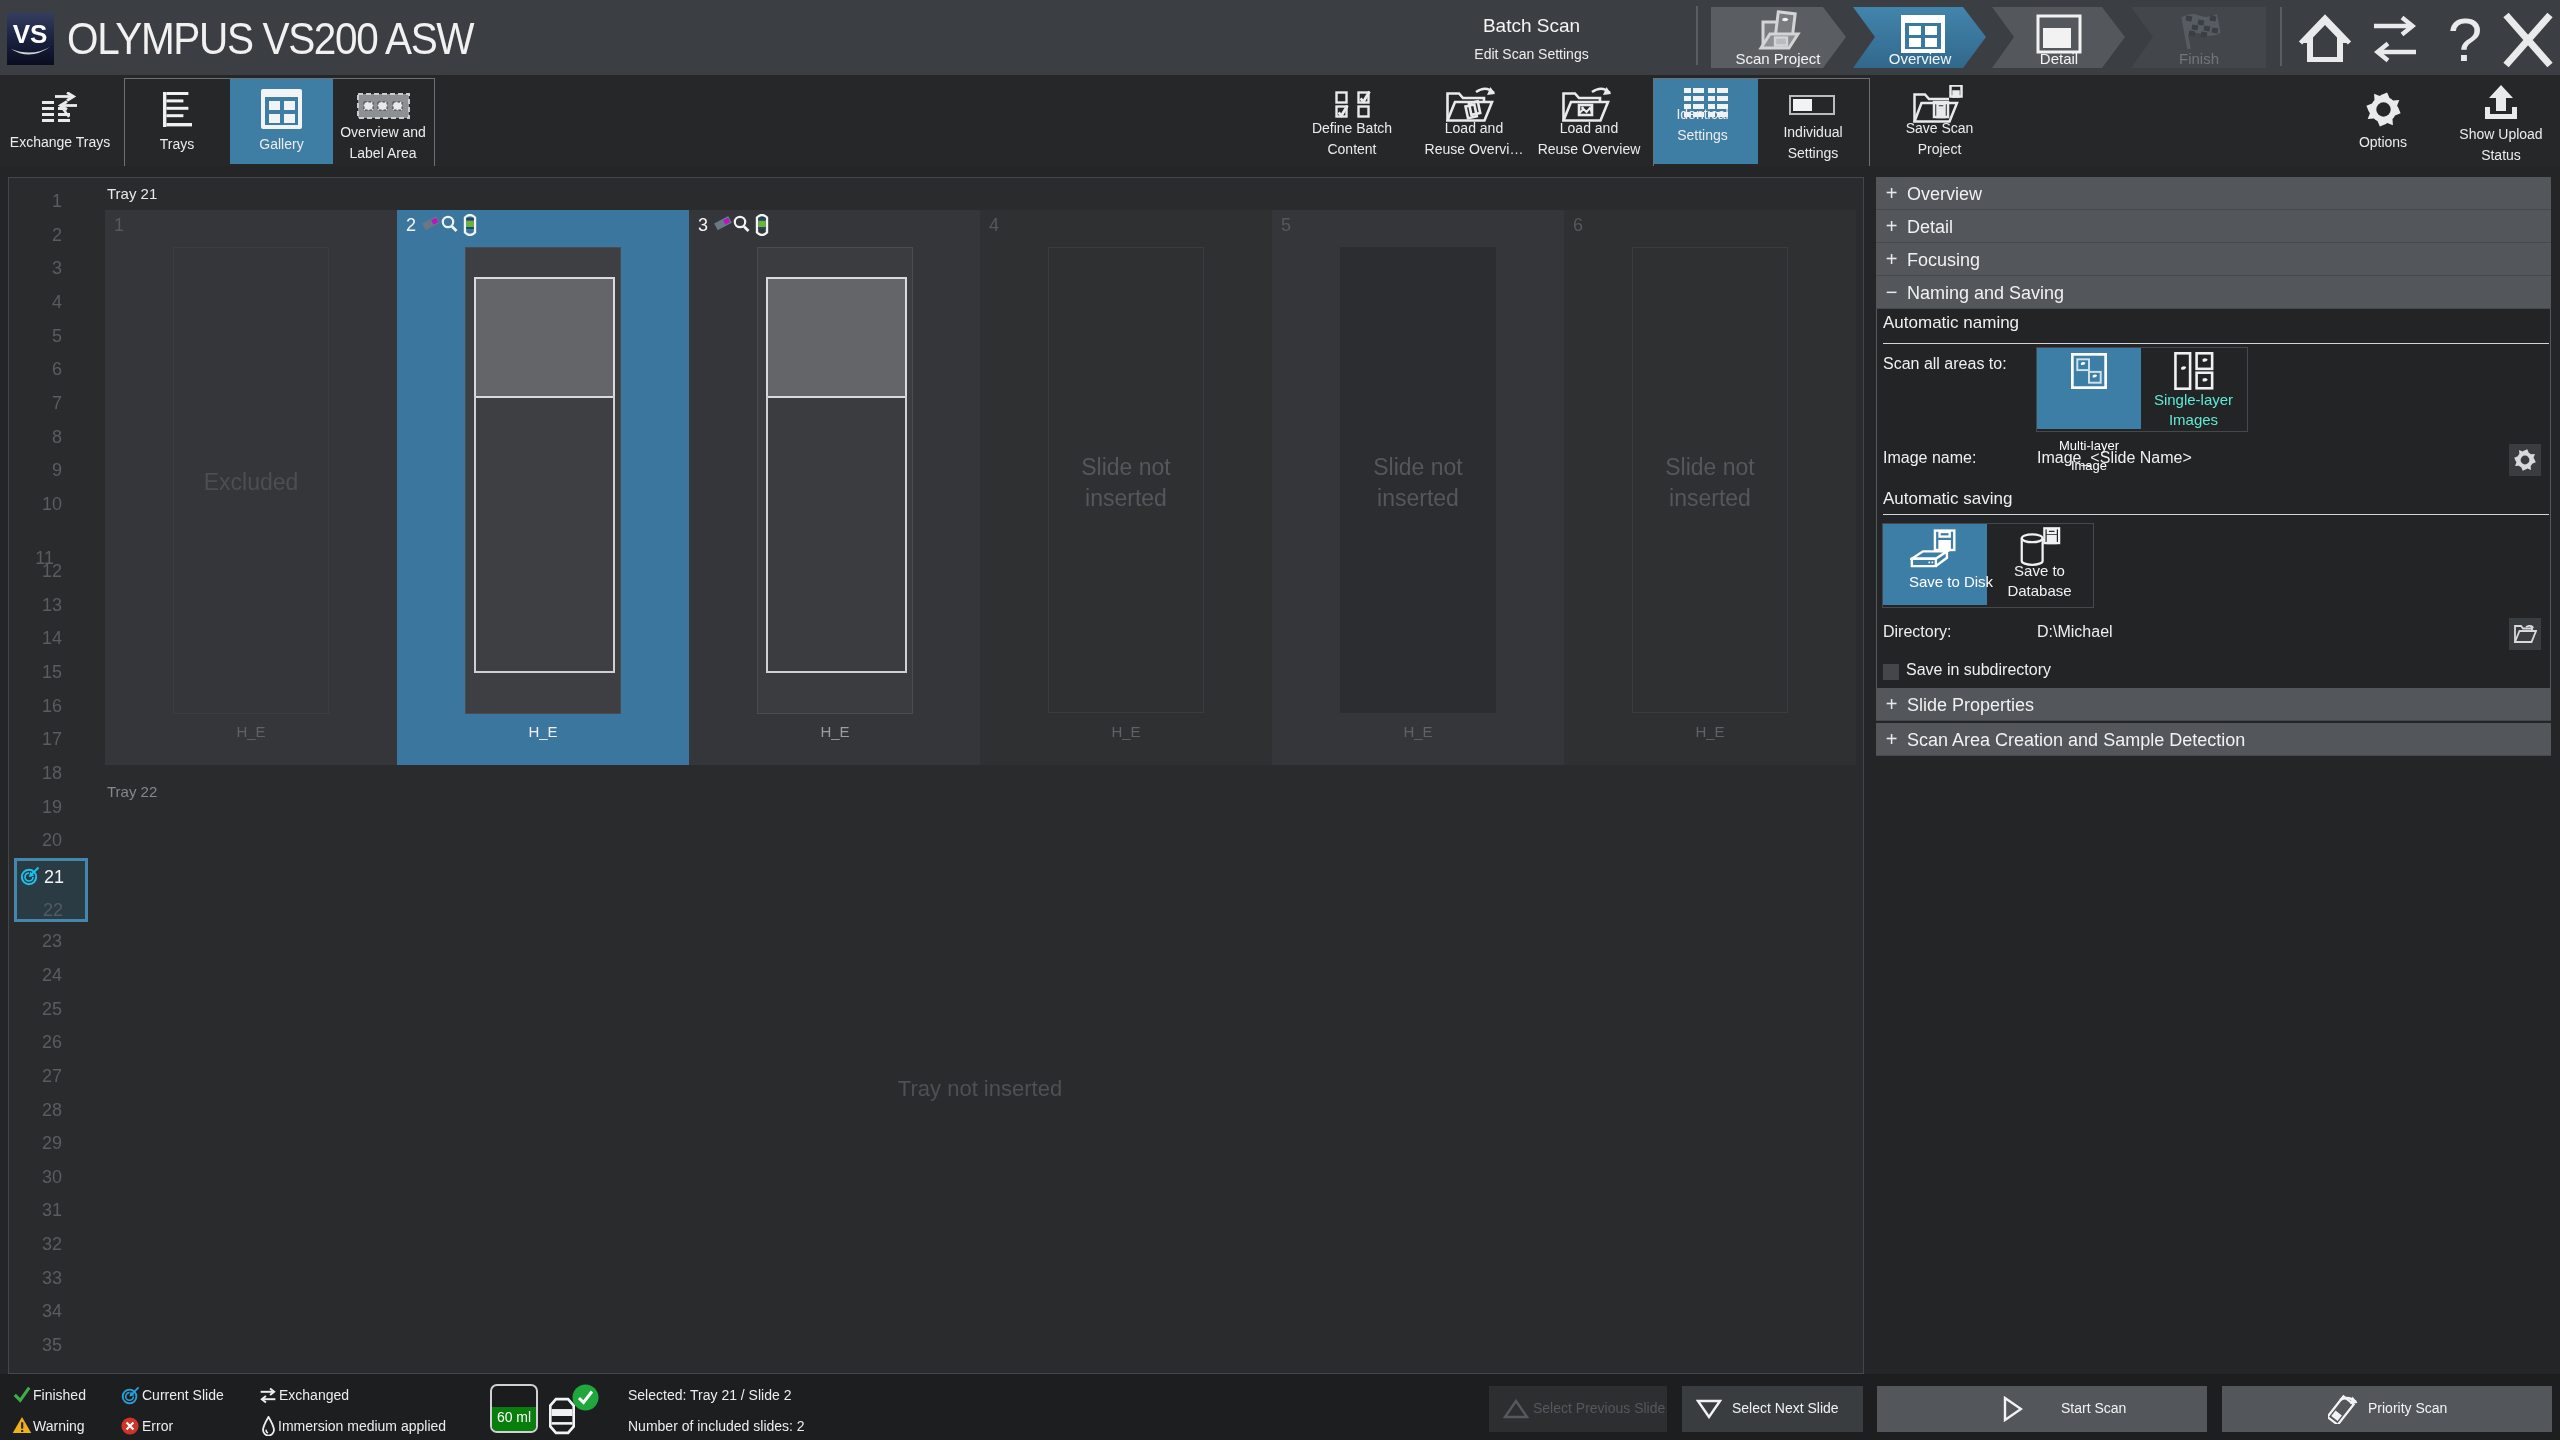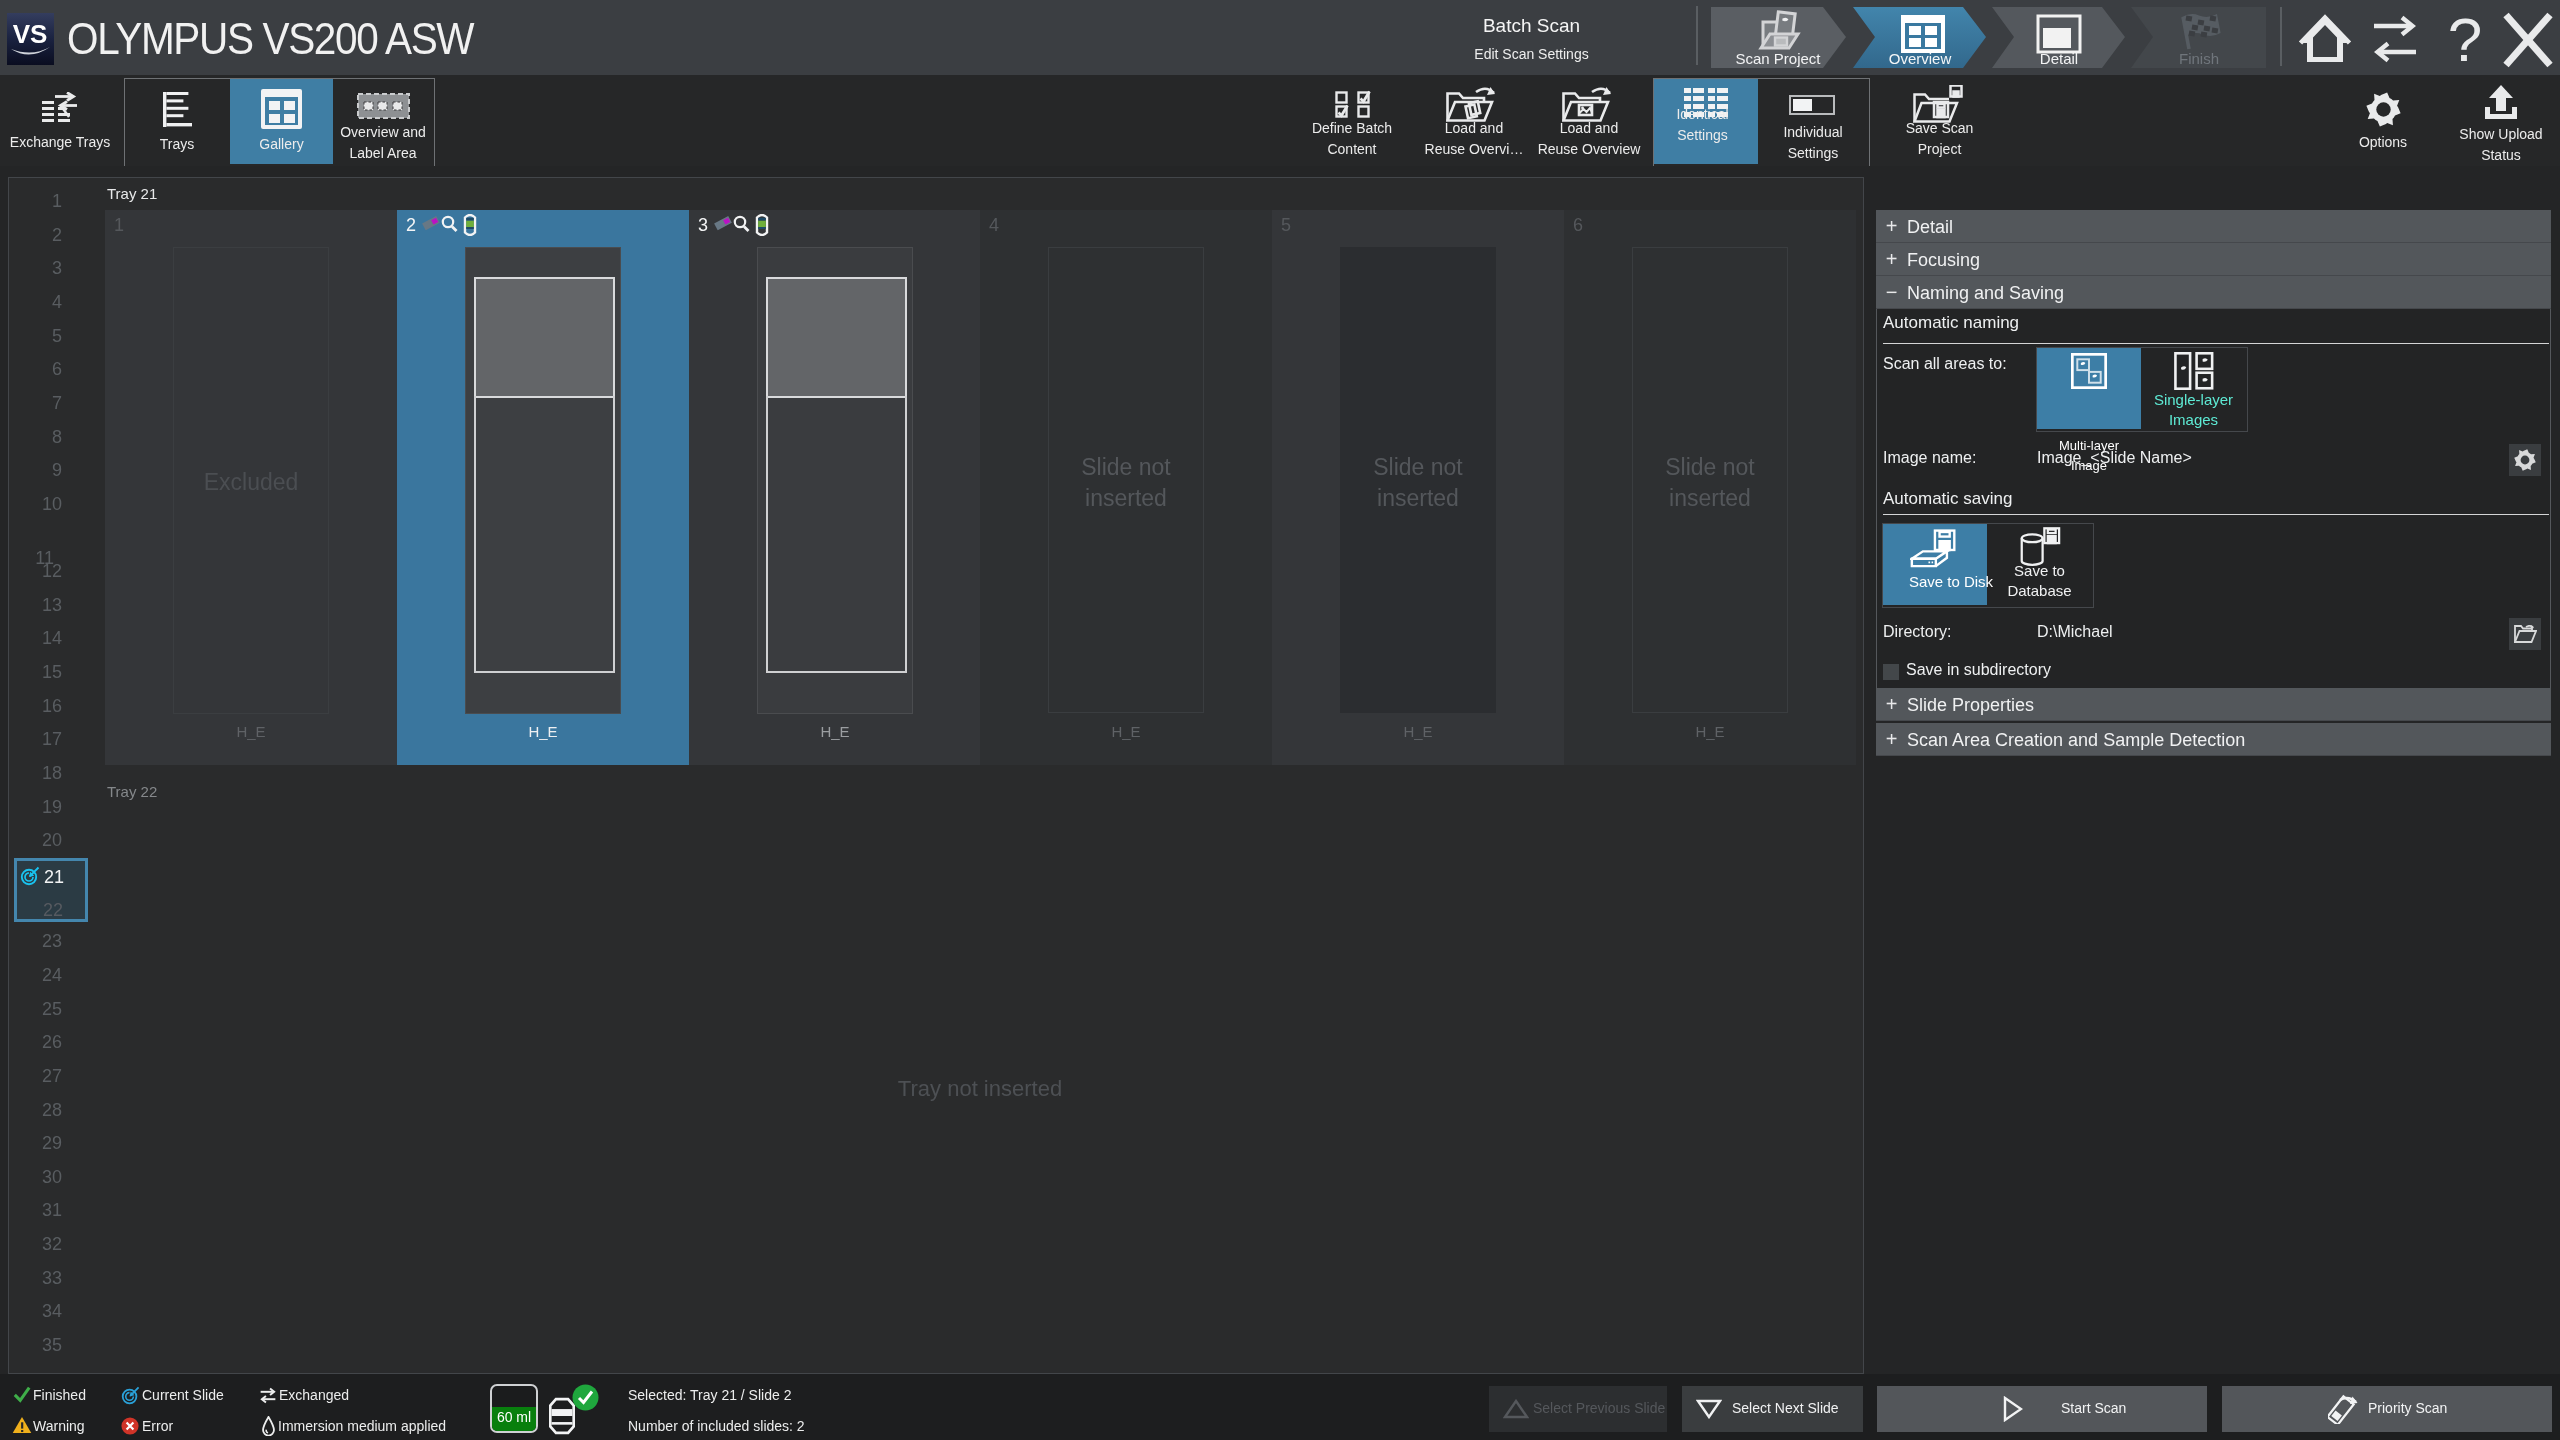--- a/index.html
+++ b/index.html
@@ -375,20 +375,21 @@
 <div class="abs" style="left:1272px;top:452px;width:292px;text-align:center;font-size:23px;color:#54575b;line-height:31px;">Slide not<br>inserted</div>
 <div class="abs" style="left:1281px;top:215px;font-size:18px;color:#55585c;">5</div>
 <div class="abs" style="left:1272px;top:723px;width:292px;text-align:center;font-size:15px;color:#5f6266;">H_E</div>
 <div class="abs" style="left:1564px;top:210px;width:292px;height:555px;background:#2e3032;"></div>
 <div class="abs" style="left:1632px;top:247px;width:156px;height:466px;border:1px solid #3a3d40;box-sizing:border-box;"></div>
 <div class="abs" style="left:1564px;top:452px;width:292px;text-align:center;font-size:23px;color:#54575b;line-height:31px;">Slide not<br>inserted</div>
 <div class="abs" style="left:1573px;top:215px;font-size:18px;color:#55585c;">6</div>
 <div class="abs" style="left:1564px;top:723px;width:292px;text-align:center;font-size:15px;color:#5f6266;">H_E</div>
 <div class="abs" id="rightpanel" style="left:1876px;top:177px;width:675px;height:1196px;background:#242526;"></div>
 <div id="rp" class="abs" style="left:1876px;top:177px;width:675px;height:1196px;">
+ <div class="hdr" style="top:0px;"><span class="pm">+</span>Overview</div>
  <div class="hdr" style="top:33px;"><span class="pm">+</span>Detail</div>
  <div class="hdr" style="top:66px;"><span class="pm">+</span>Focusing</div>
  <div class="hdr" style="top:99px;"><span class="pm">−</span>Naming and Saving</div>
  <div class="abs" style="left:0px;top:132px;width:673px;height:379px;background:#232425;border:1px solid #55585c;border-top:none;"></div>
  <div class="abs" style="left:7px;top:136px;font-size:17px;color:#eef0f1;">Automatic naming</div>
  <div class="hline" style="left:7px;top:166px;width:666px;"></div>
  <div class="abs rlabel" style="left:7px;top:178px;">Scan all areas to:</div>
 
  <div class="abs" style="left:160px;top:170px;width:210px;height:83px;border:1px solid #45484c;"></div>
  <div class="abs" style="left:161px;top:171px;width:104px;height:81px;background:#3d7ea6;"></div>

